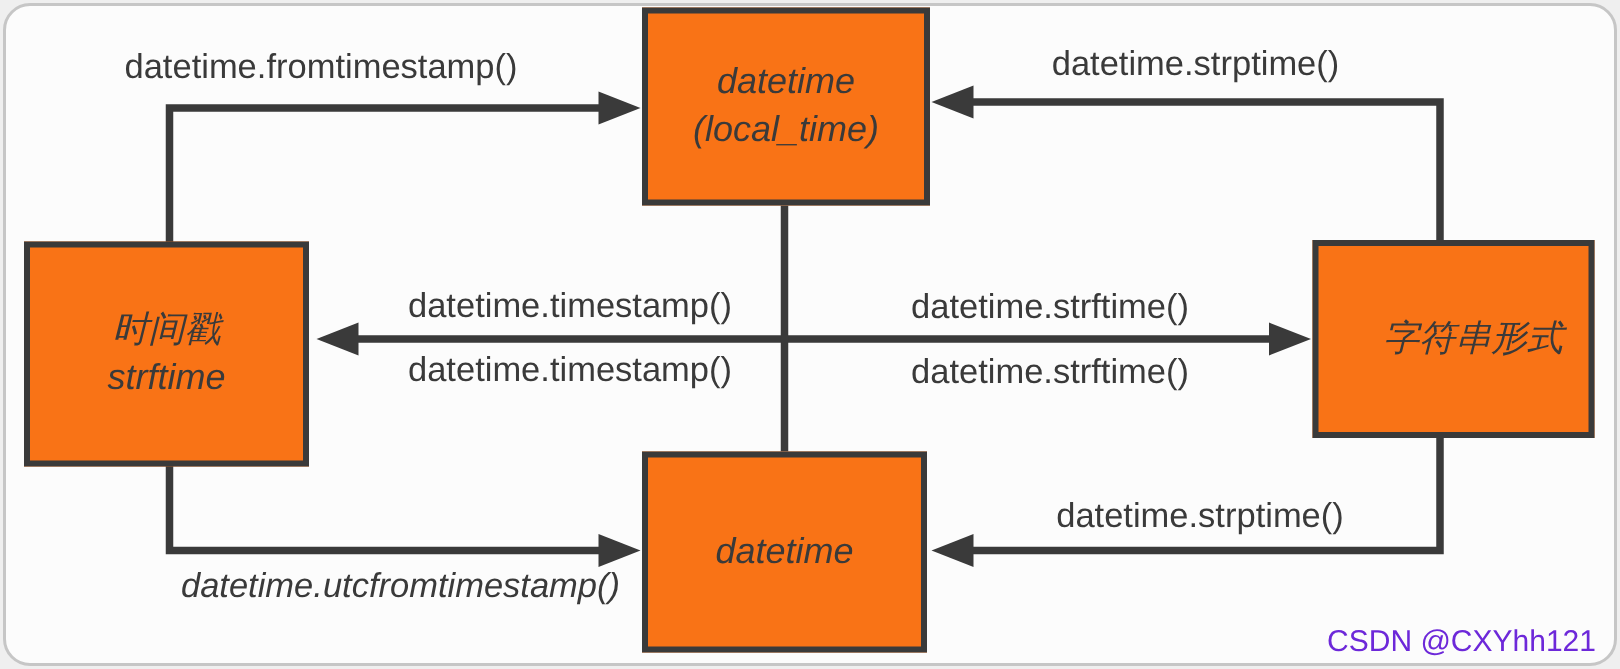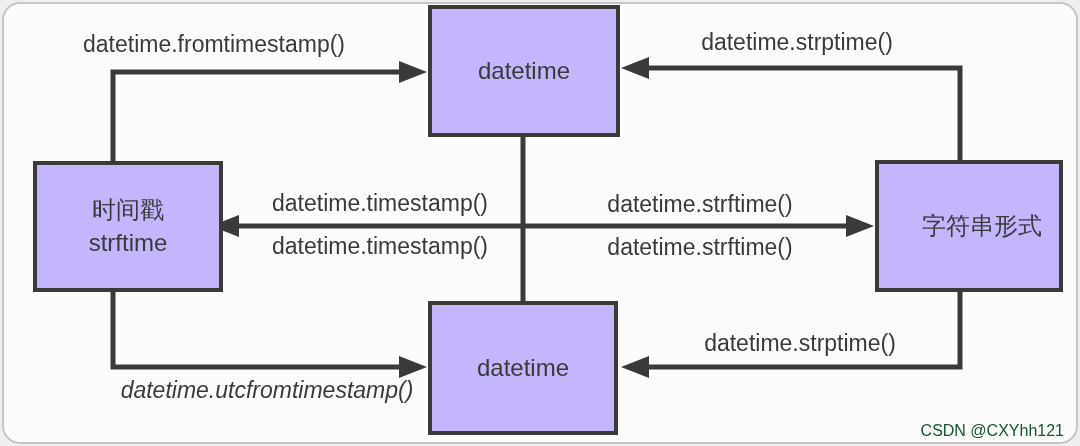--- a/index.html
+++ b/index.html
@@ -32,57 +32,58 @@
     fill: none;
     stroke: #3a3a3a;
     stroke-width: 5;
   }
   .connectors polygon {
     fill: #3a3a3a;
     stroke: none;
   }
   .node {
     position: absolute;
-    background: #c4b5fd;
+    background: #f97316;
     border: 4px solid #3a3a3a;
     display: flex;
     flex-direction: column;
     align-items: center;
     justify-content: center;
     text-align: center;
     color: #3a3a3a;
     font-size: 24px;
     line-height: 1.35;
     box-sizing: border-box;
+    font-style: italic;
   }
   .node-local     { left: 428px; top: 5px;   width: 192px; height: 132px; }
   .node-utc       { left: 428px; top: 301px; width: 190px; height: 134px; }
-  .node-timestamp { left: 33px;  top: 161px; width: 190px; height: 131px; }
+  .node-timestamp { left: 16px;  top: 161px; width: 190px; height: 150px; }
   .node-string    { left: 875px; top: 160px; width: 188px; height: 132px; padding-left: 26px; }
   .edge-label {
     position: absolute;
     transform: translateX(-50%);
     white-space: nowrap;
     color: #3a3a3a;
     font-size: 23px;
   }
   .lbl-fromtimestamp    { left: 214px; top: 31px; }
   .lbl-strptime-top     { left: 797px; top: 29px; }
   .lbl-timestamp-upper  { left: 380px; top: 190px; }
   .lbl-timestamp-lower  { left: 380px; top: 233px; }
   .lbl-strftime-upper   { left: 700px; top: 191px; }
   .lbl-strftime-lower   { left: 700px; top: 234px; }
   .lbl-strptime-bottom  { left: 800px; top: 330px; }
   .lbl-utcfromtimestamp { left: 267px; top: 377px; font-style: italic; }
   .watermark {
     position: absolute;
     right: 16px;
     bottom: 6px;
-    color: #14532d;
-    font-size: 16px;
+    color: #6d28d9;
+    font-size: 20px;
   }
 </style>
 </head>
 <body>
 
 <div class="stage">
   <div class="card"></div>
 
   <svg class="connectors" viewBox="0 0 1080 446" xmlns="http://www.w3.org/2000/svg">
 
@@ -100,20 +101,21 @@
 
     <polyline points="113,290 113,367 400,367"></polyline>
     <polygon points="427,367 399,356 399,378"></polygon>
 
     <polyline points="960,291 960,367 648,367"></polyline>
     <polygon points="621,367 649,356 649,378"></polygon>
   </svg>
 
   <div class="node node-local">
     <span>datetime</span>
+    <span>(local_time)</span>
   </div>
 
   <div class="node node-utc">
     <span>datetime</span>
   </div>
 
   <div class="node node-timestamp">
     <span>时间戳</span>
     <span>strftime</span>
   </div>

